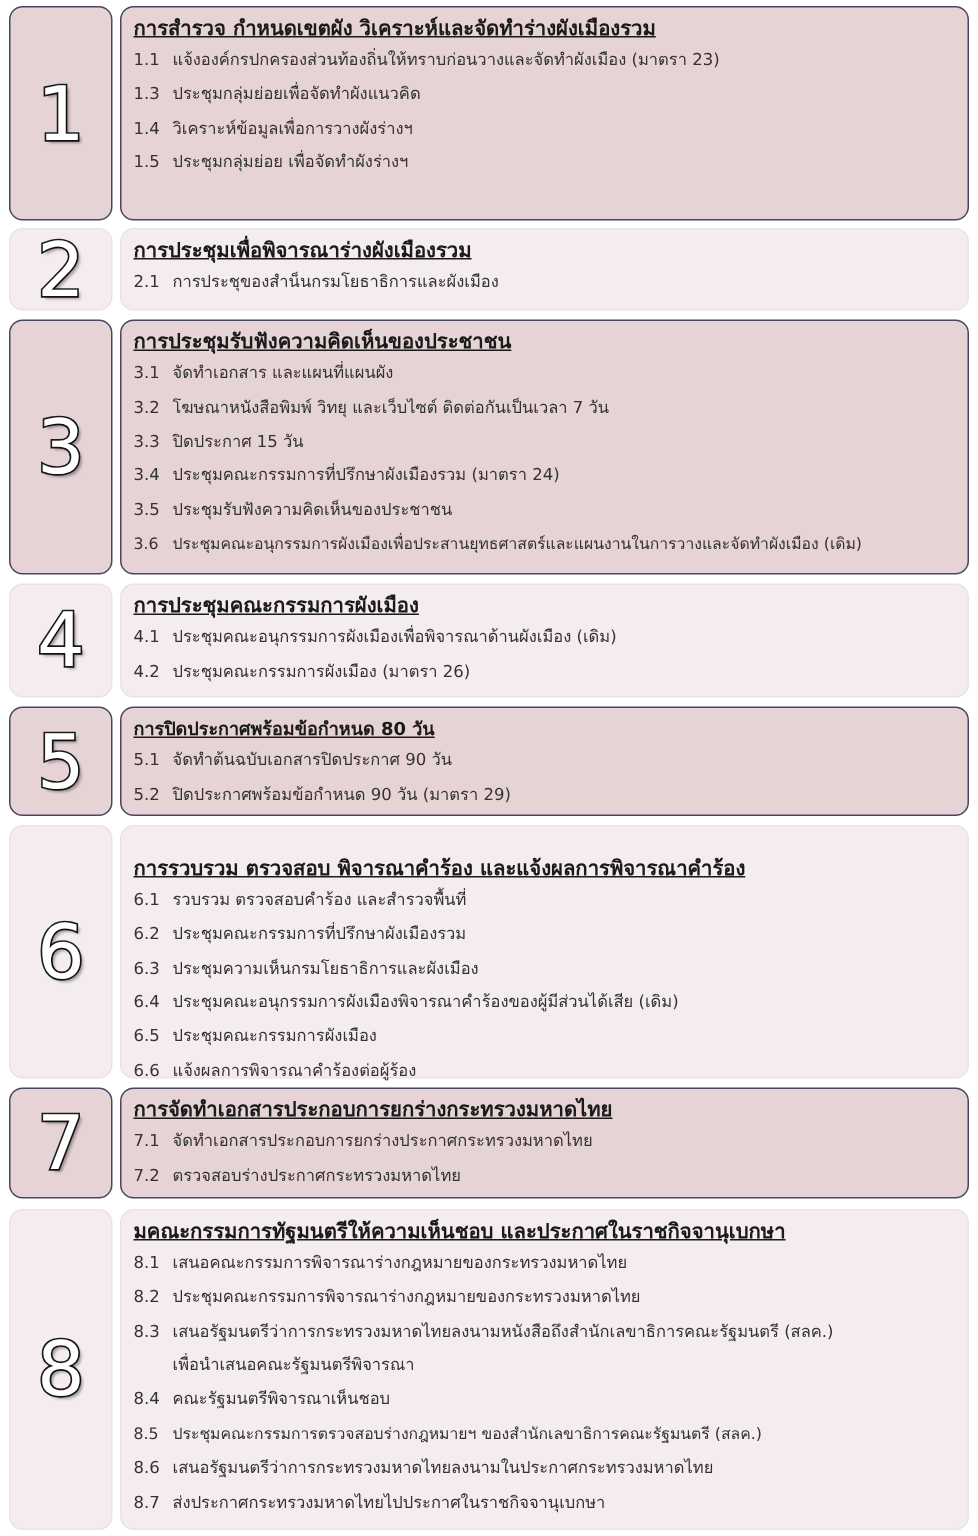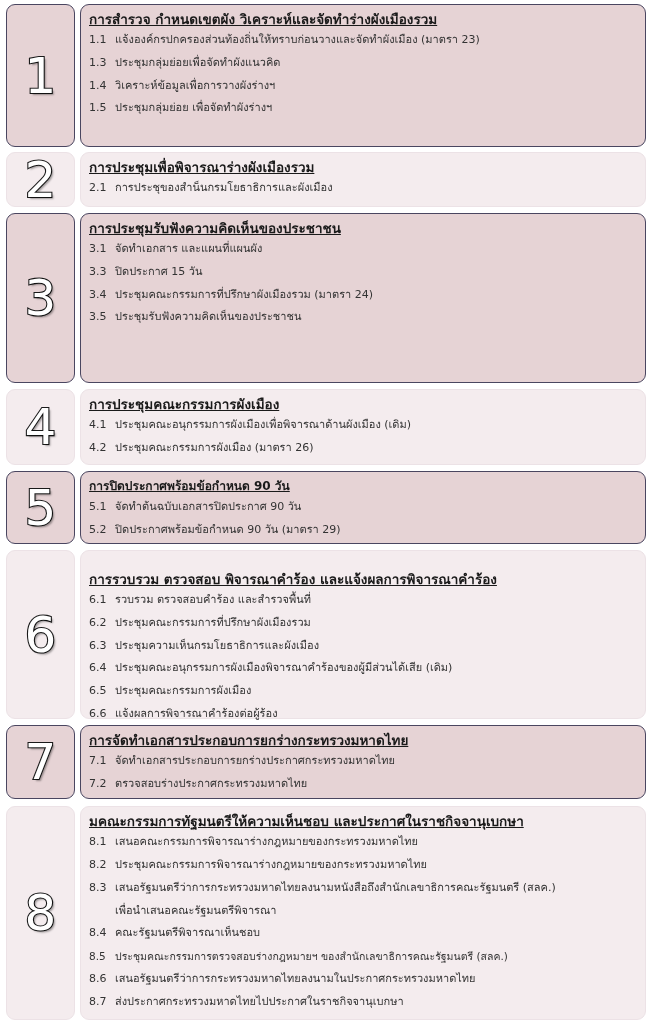--- a/index.html
+++ b/index.html
@@ -49,43 +49,45 @@
   </div>
 </div>
 
 <div class="step dark" style="top:213px;height:170px;">
   <div class="num-box">
       <span class="num">3</span>
     </div>
   <div class="content-box">
     <div class="title">การประชุมรับฟังความคิดเห็นของประชาชน</div>
     <div class="item"><span class="code">3.1</span><span>จัดทำเอกสาร และแผนที่แผนผัง</span></div>
+    <div class="item"><span class="code">3.2</span><span>โฆษณาหนังสือพิมพ์ วิทยุ และเว็บไซต์ ติดต่อกันเป็นเวลา 7 วัน</span></div>
     <div class="item"><span class="code">3.3</span><span>ปิดประกาศ 15 วัน</span></div>
     <div class="item"><span class="code">3.4</span><span>ประชุมคณะกรรมการที่ปรึกษาผังเมืองรวม (มาตรา 24)</span></div>
     <div class="item"><span class="code">3.5</span><span>ประชุมรับฟังความคิดเห็นของประชาชน</span></div>
+    <div class="item" style="font-size:10.5px;"><span class="code">3.6</span><span>ประชุมคณะอนุกรรมการผังเมืองเพื่อประสานยุทธศาสตร์และแผนงานในการวางและจัดทำผังเมือง (เดิม)</span></div>
   </div>
 </div>
 
 <div class="step light" style="top:389px;height:76px;">
   <div class="num-box">
       <span class="num">4</span>
     </div>
   <div class="content-box">
     <div class="title">การประชุมคณะกรรมการผังเมือง</div>
     <div class="item"><span class="code">4.1</span><span>ประชุมคณะอนุกรรมการผังเมืองเพื่อพิจารณาด้านผังเมือง (เดิม)</span></div>
     <div class="item"><span class="code">4.2</span><span>ประชุมคณะกรรมการผังเมือง (มาตรา 26)</span></div>
   </div>
 </div>
 
 <div class="step dark" style="top:471px;height:73px;">
   <div class="num-box">
       <span class="num">5</span>
     </div>
   <div class="content-box">
-    <div class="title" style="font-size:12px;">การปิดประกาศพร้อมข้อกำหนด 90 วัน</div>
+    <div class="title" style="font-size:12px;">การปิดประกาศพร้อมข้อกำหนด 80 วัน</div>
     <div class="item"><span class="code">5.1</span><span>จัดทำต้นฉบับเอกสารปิดประกาศ 90 วัน</span></div>
     <div class="item"><span class="code">5.2</span><span>ปิดประกาศพร้อมข้อกำหนด 90 วัน (มาตรา 29)</span></div>
   </div>
 </div>
 
 <div class="step light" style="top:550px;height:169px;">
   <div class="num-box">
       <span class="num">6</span>
     </div>
   <div class="content-box" style="padding-top:18px;">

